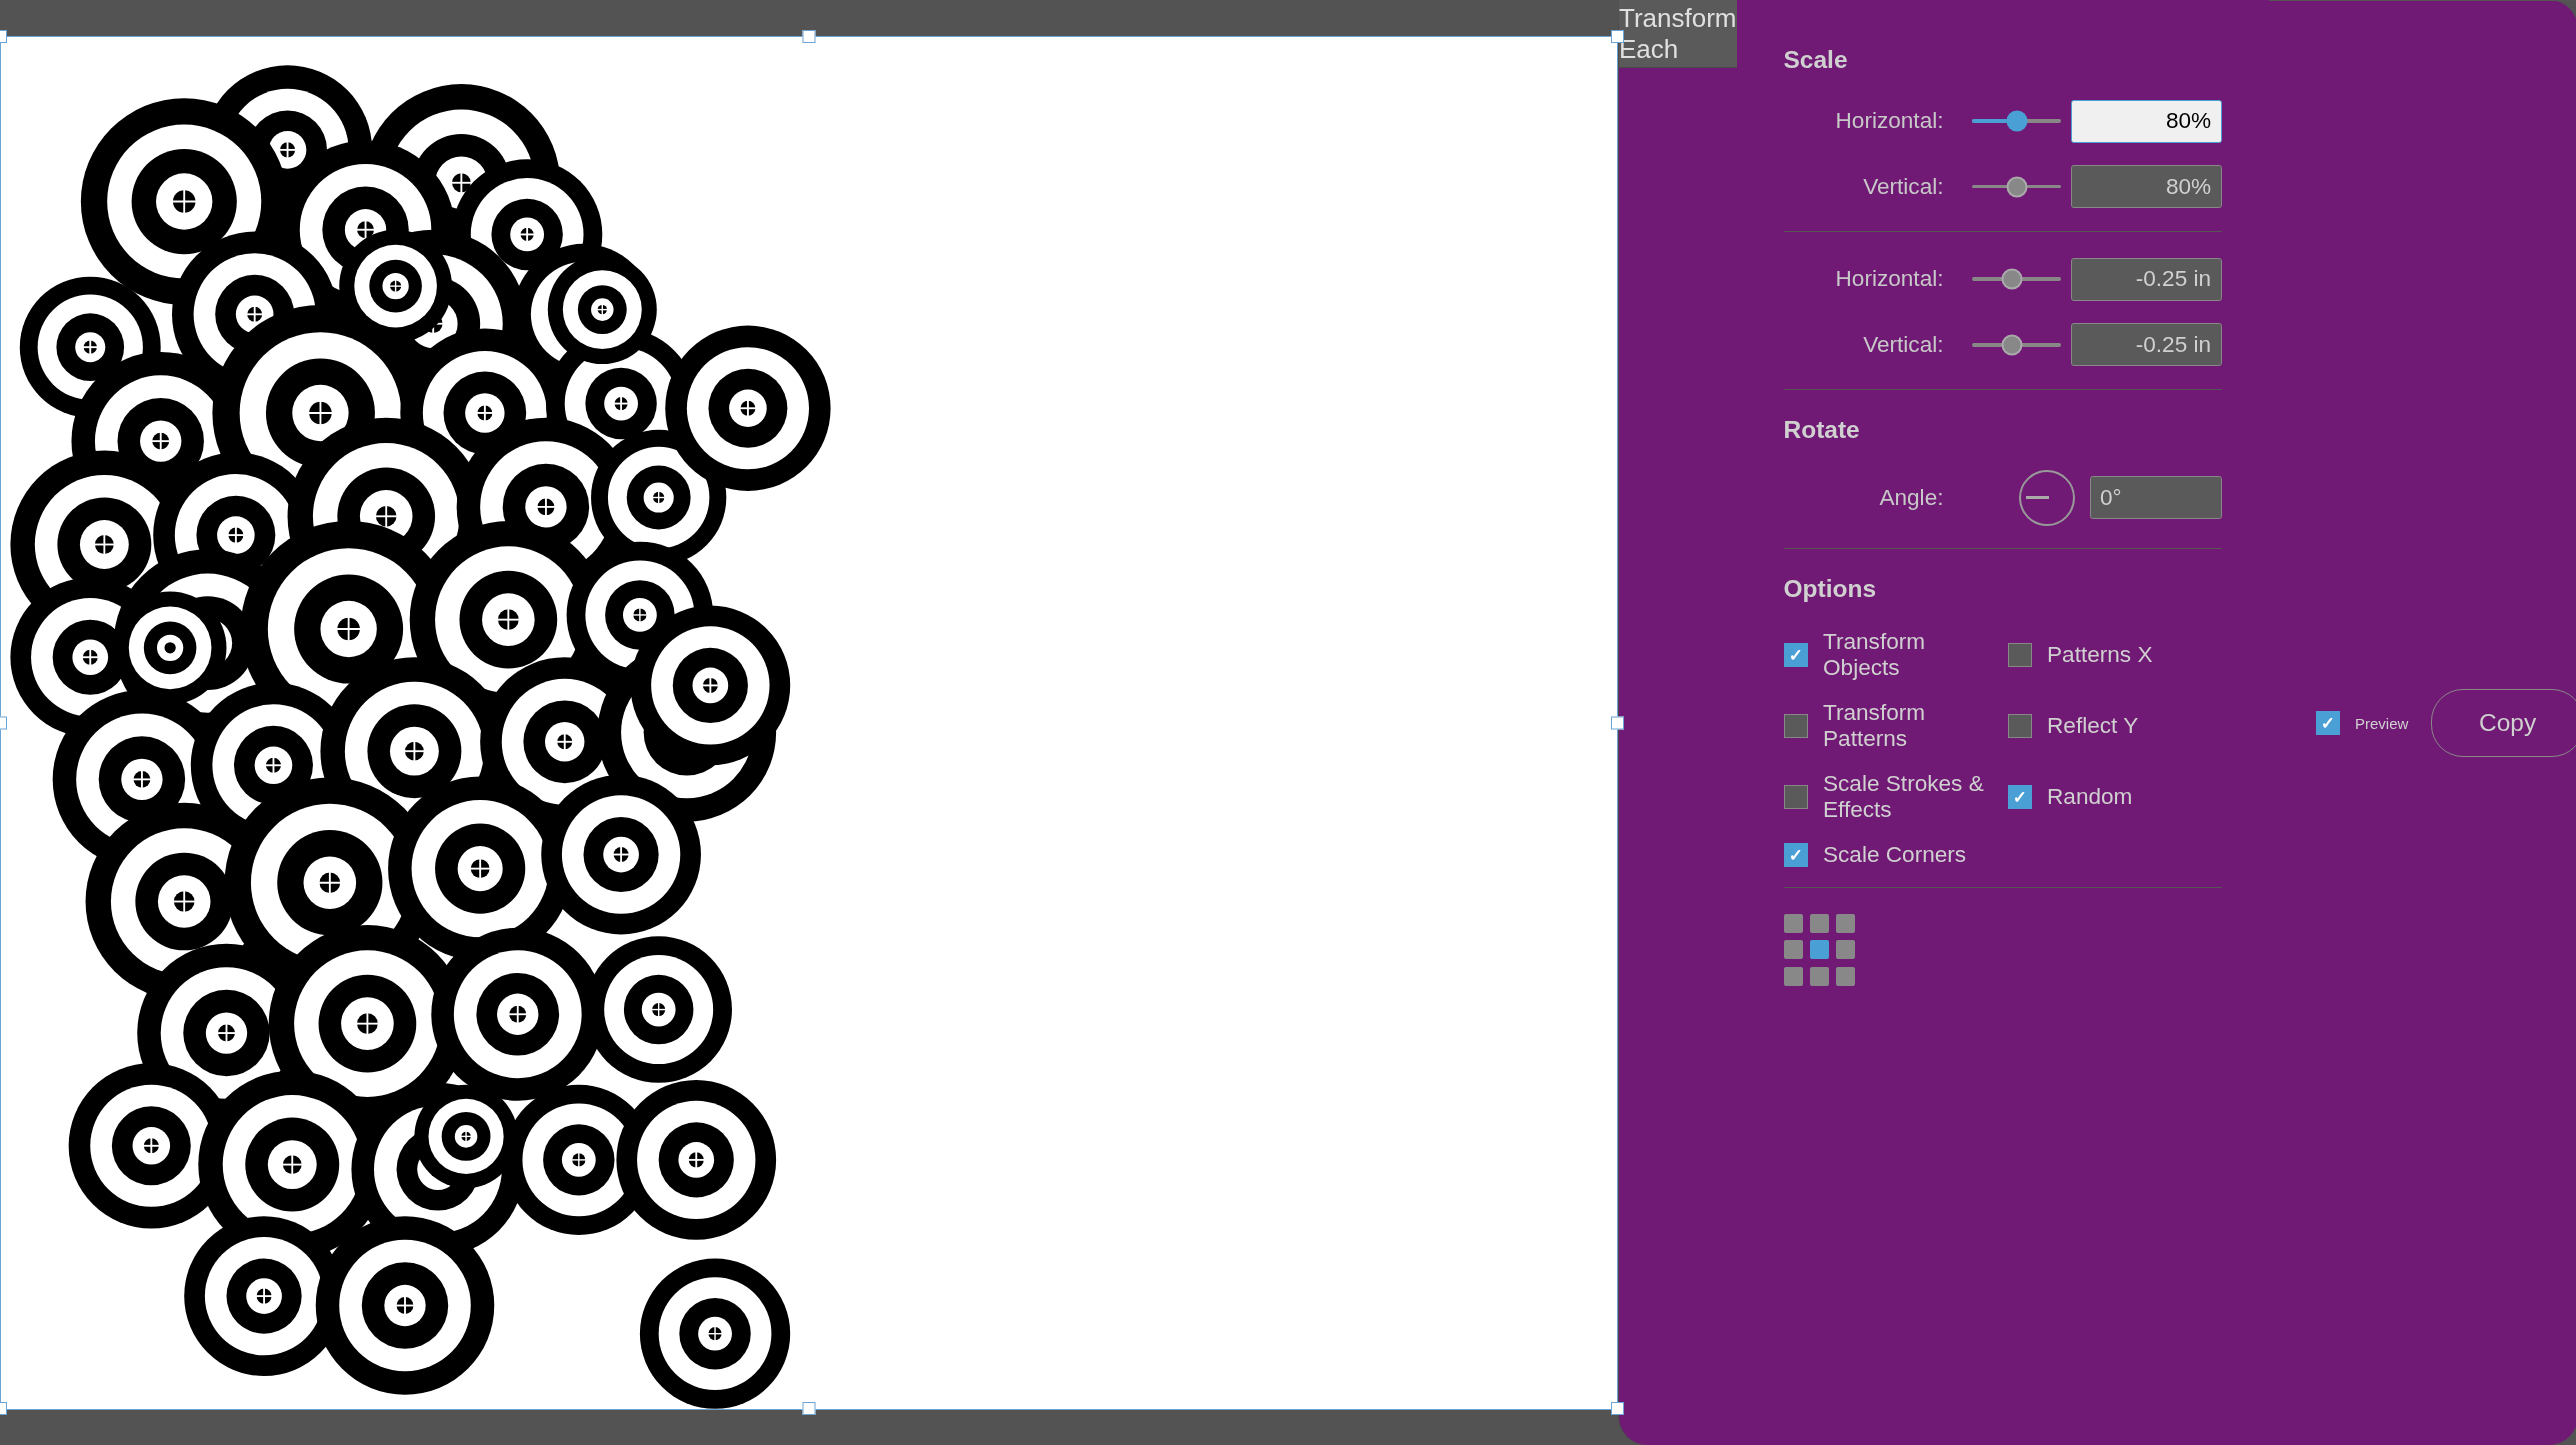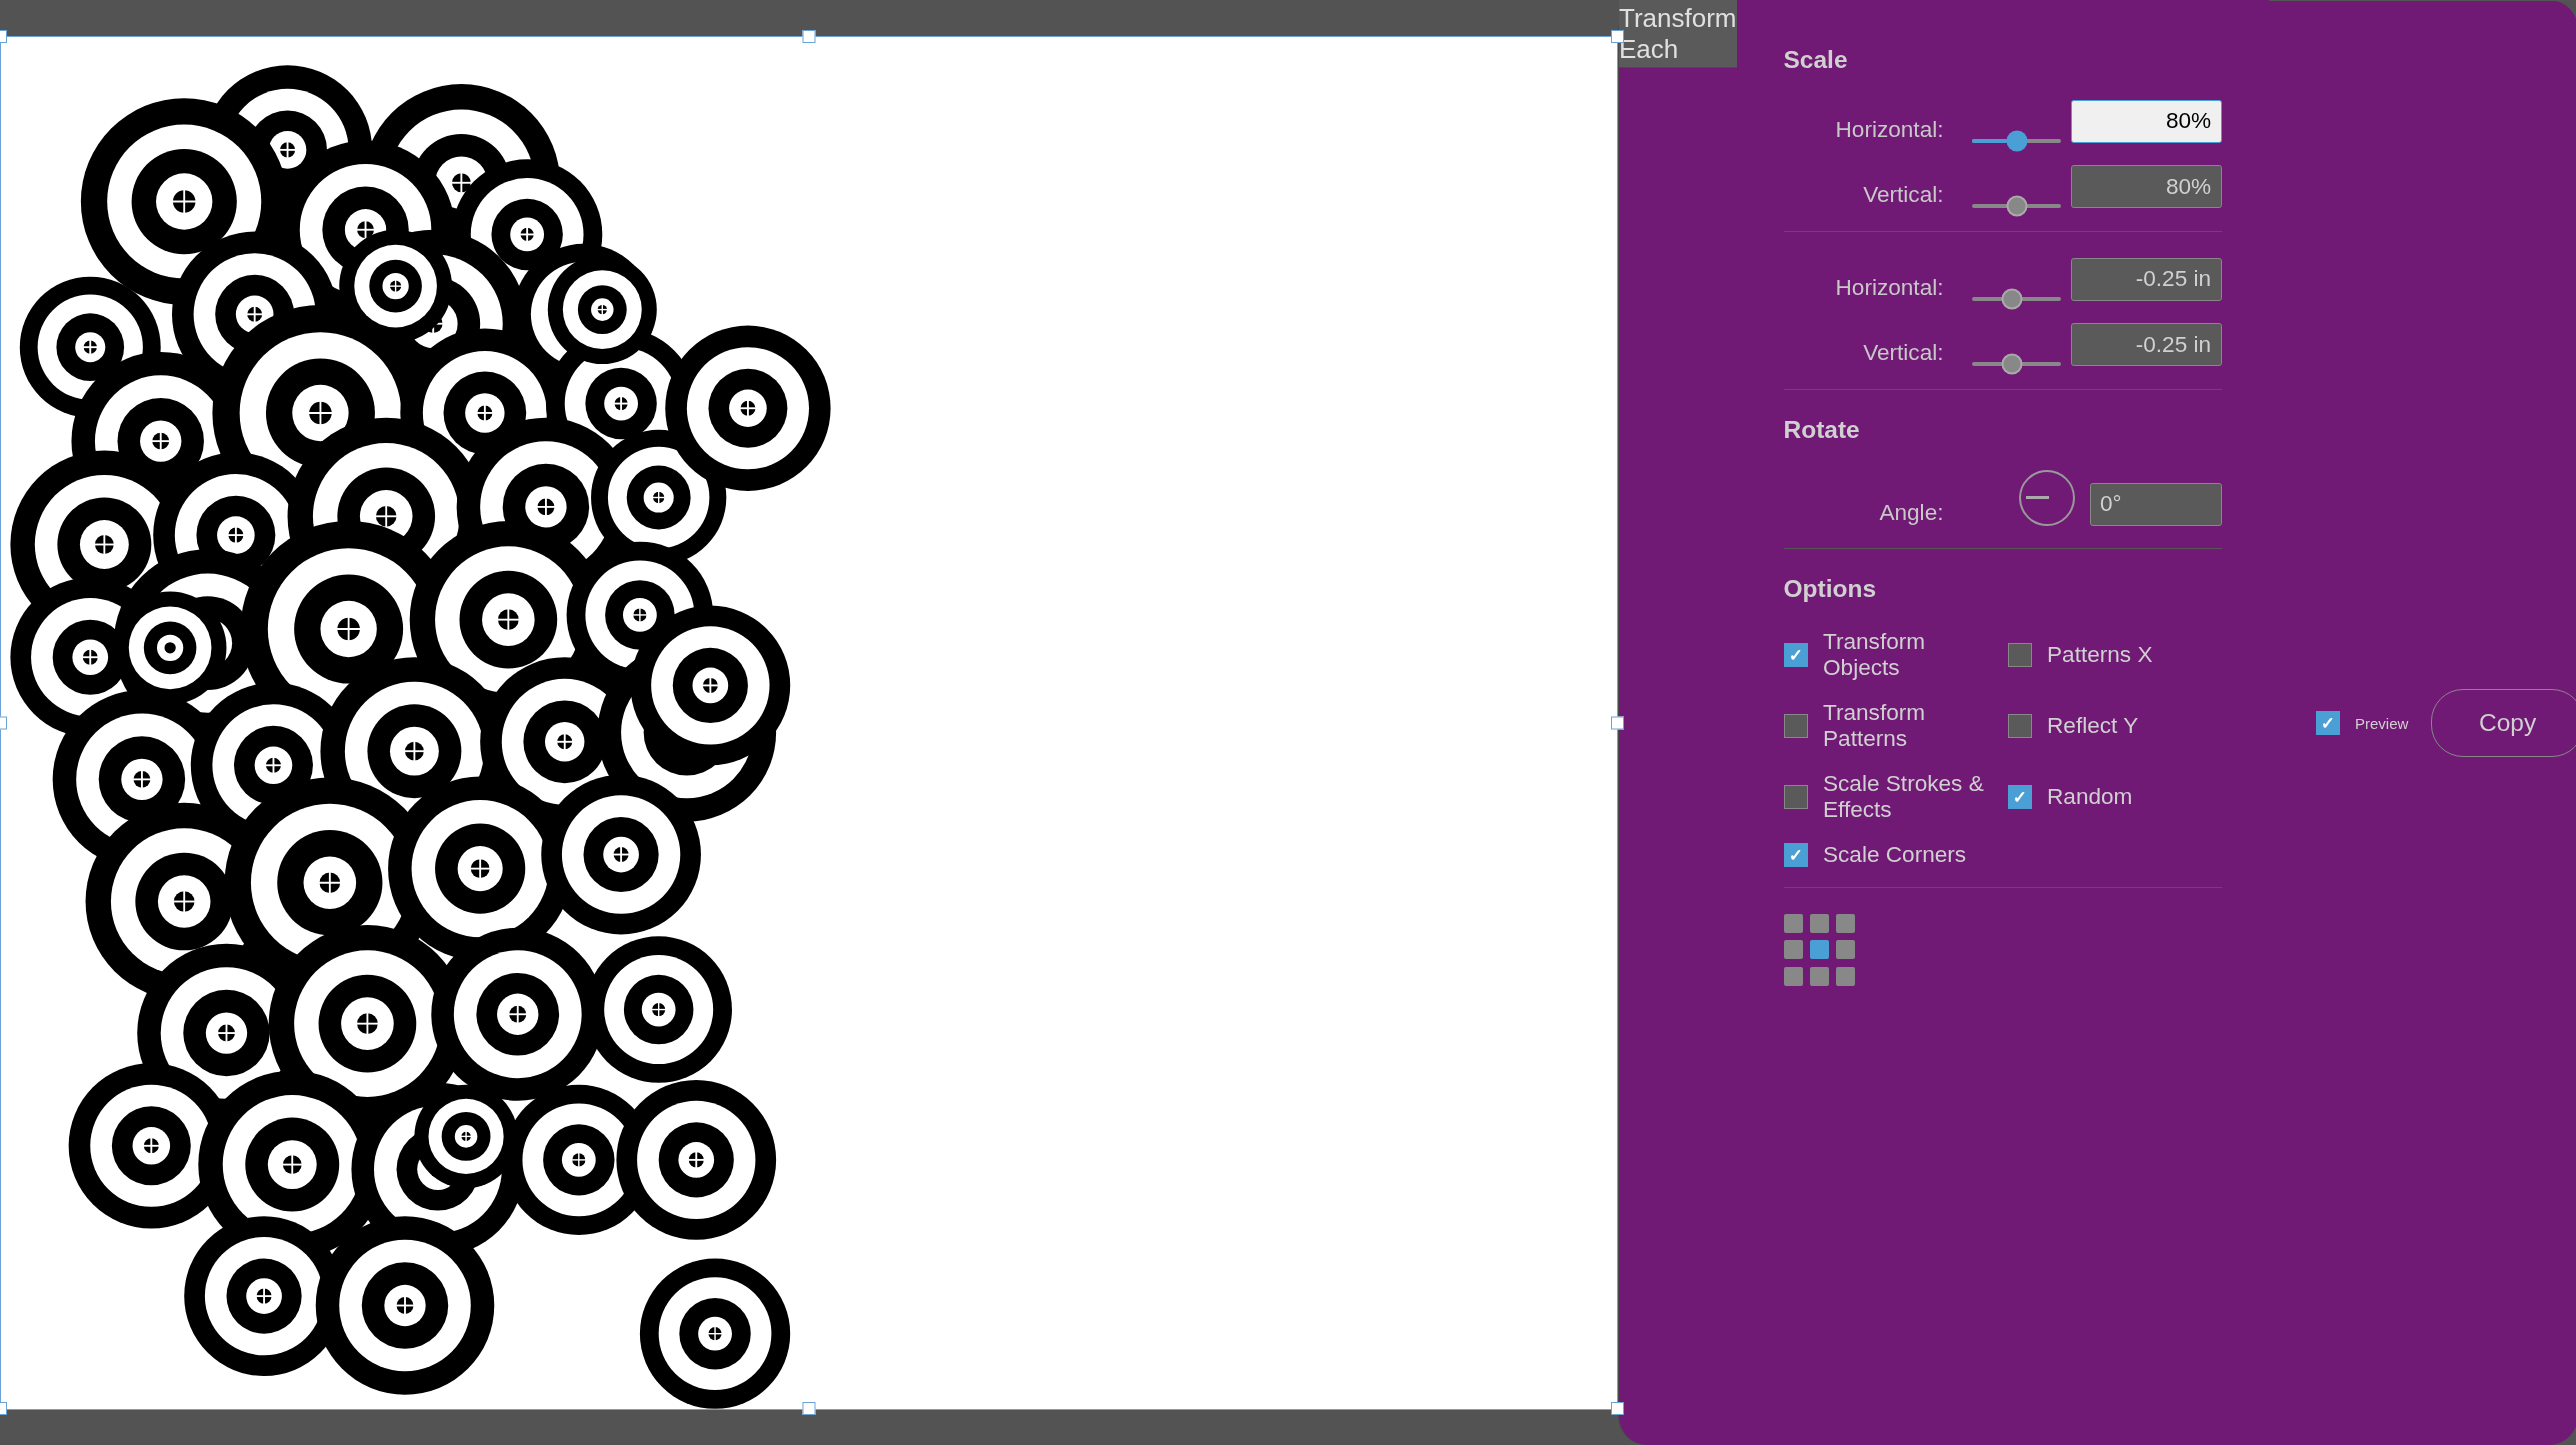--- a/index.html
+++ b/index.html
@@ -89,21 +89,21 @@
     .section-label {
       color: #d0d0d0;
       font-size: 24.5px;
       font-weight: 600;
       margin-bottom: 26px;
       margin-top: 7.5px;
     }
 
     .row {
       display: flex;
-      align-items: flex-end;
+      align-items: center;
       margin-bottom: 22.6px;
     }
 
     .field-label {
       color: #c8c8c8;
       font-size: 22.6px;
       width: 179px;
       text-align: right;
       padding-right: 19px;
       flex-shrink: 0;

